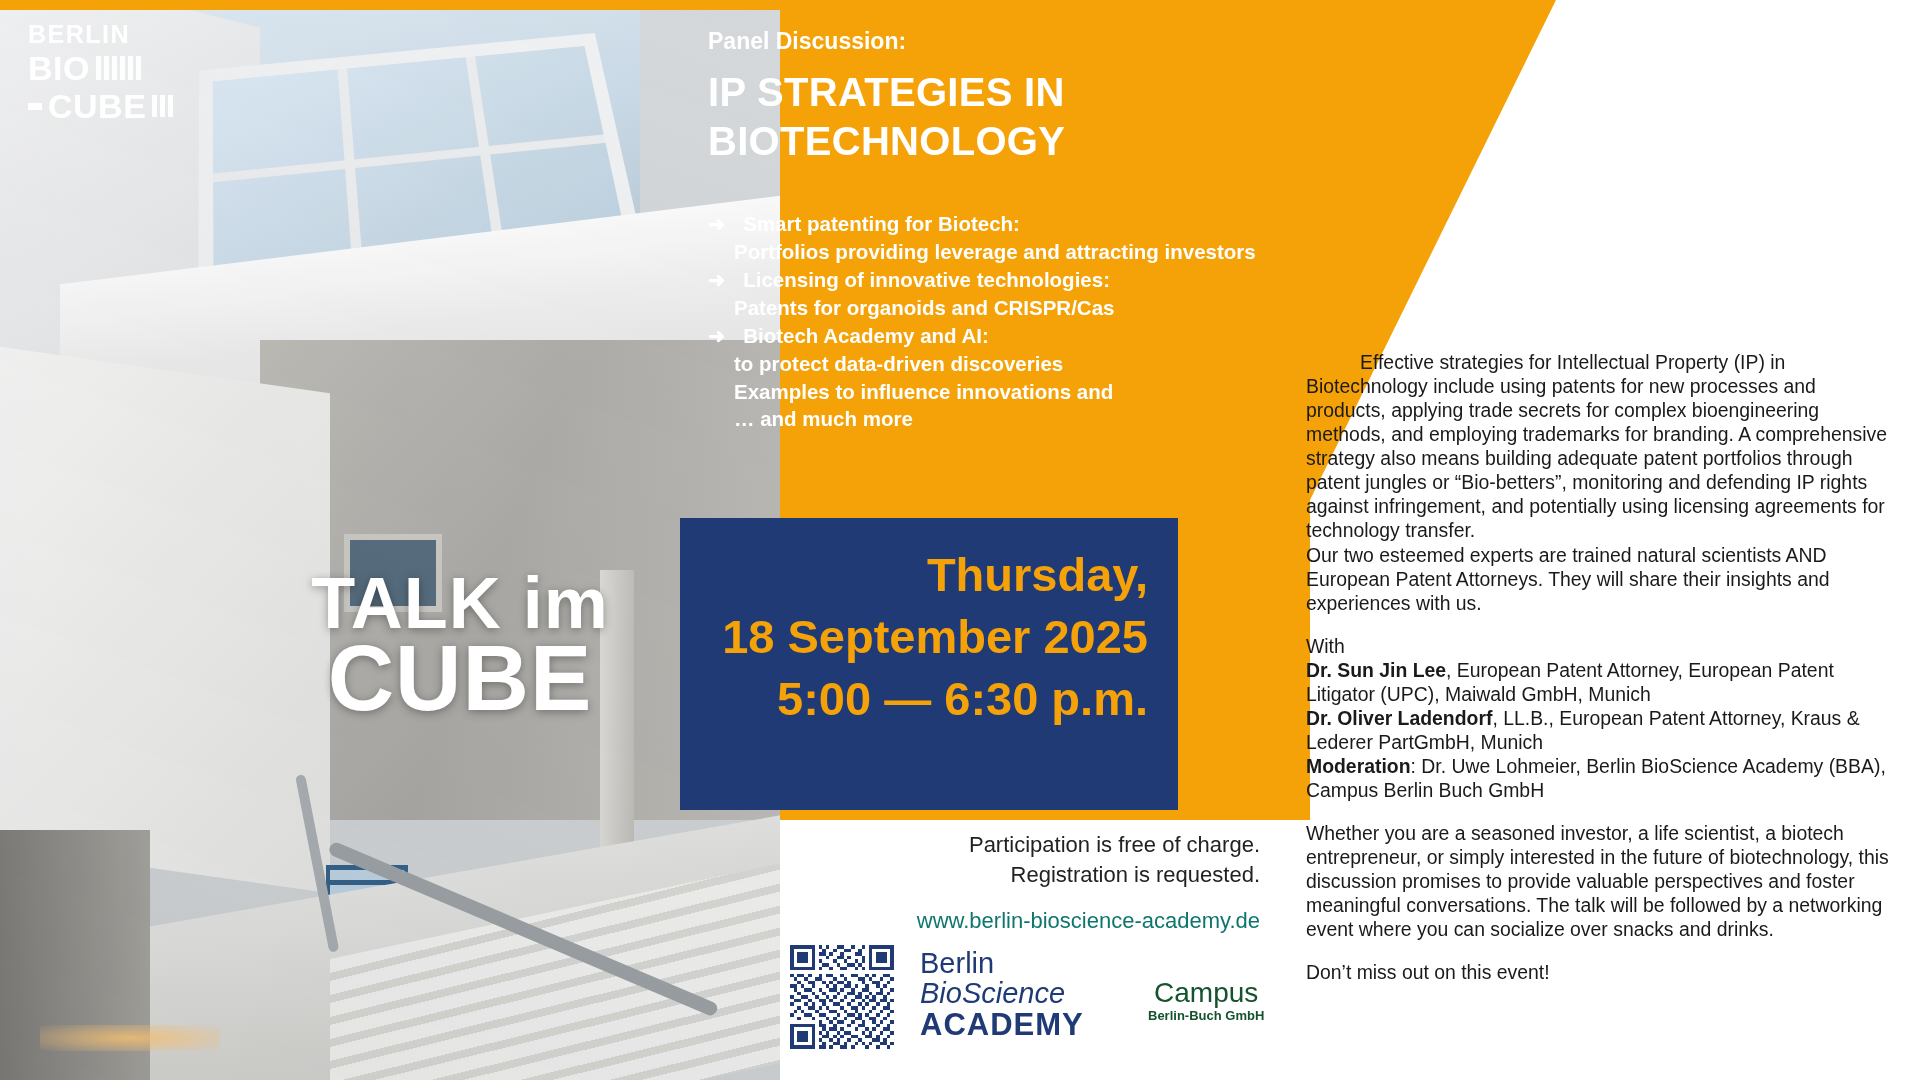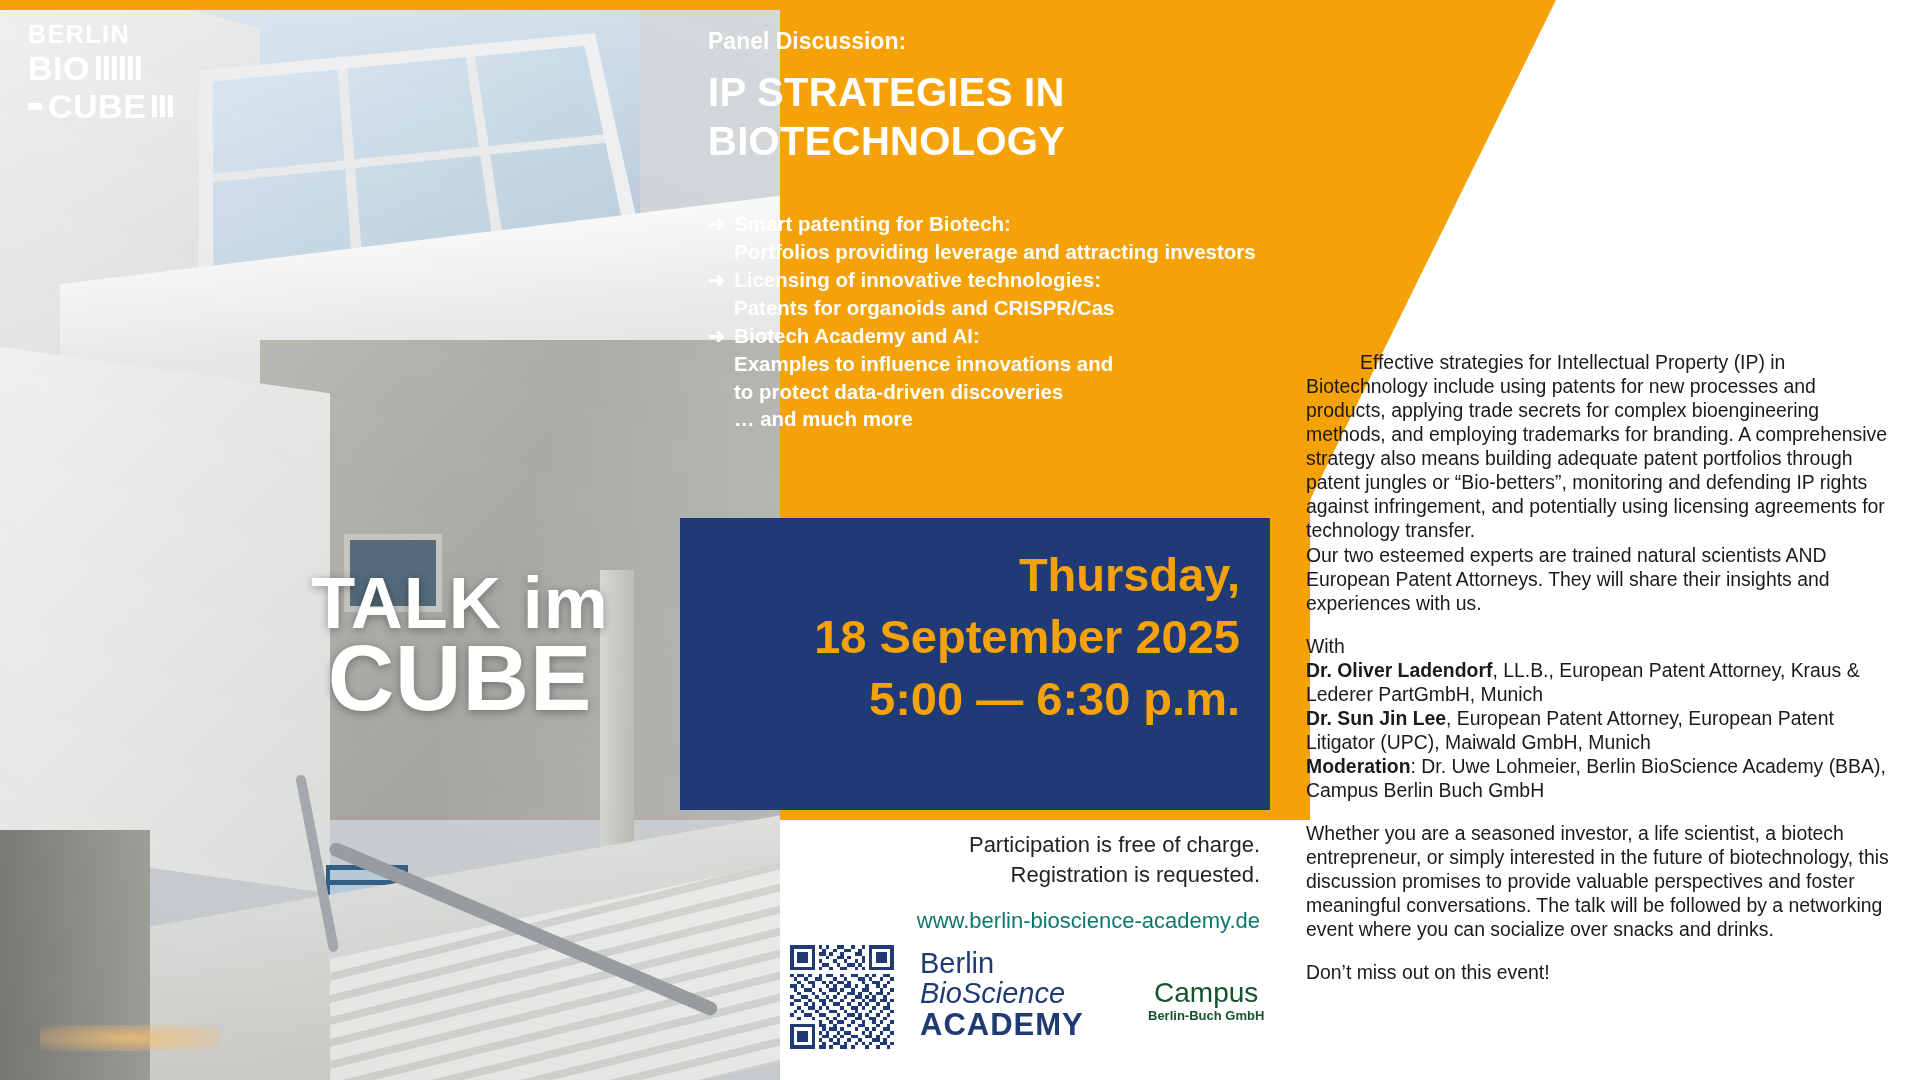--- a/index.html
+++ b/index.html
@@ -245,32 +245,32 @@
     left: 708px; top: 210px;
     width: 620px;
     color: #ffffff;
     font-size: 20.5px;
     font-weight: bold;
     line-height: 1.34;
     z-index: 7;
   }
   .bullets .b {
     display: flex;
-    gap: 9px;
+    gap: 18px;
     margin-bottom: 1px;
     align-items: flex-end;
   }
   .bullets .arrow { flex: 0 0 auto; }
   .bullets .sub { padding-left: 26px; }
 
   
   .date-box {
     position: absolute;
     left: 680px; top: 518px;
-    width: 590px; height: 292px;
+    width: 498px; height: 292px;
     background: #1F3A75;
     z-index: 7;
     color: #F5A208;
     text-align: right;
     box-sizing: border-box;
     padding: 26px 30px 0 0;
   }
   .date-box div {
     font-size: 47px;
     font-weight: bold;
@@ -417,22 +417,22 @@
     <div class="sub">Portfolios providing leverage and attracting  investors</div>
     <div class="b">
       <span class="arrow">➜</span>
       <span>Licensing of innovative technologies:</span>
     </div>
     <div class="sub">Patents for organoids and CRISPR/Cas</div>
     <div class="b">
       <span class="arrow">➜</span>
       <span>Biotech Academy and AI:</span>
     </div>
+    <div class="sub">to protect data-driven discoveries</div>
     <div class="sub">Examples to influence innovations and</div>
-    <div class="sub">to protect data-driven discoveries</div>
     <div class="sub">… and much more</div>
   </div>
 
   <div class="date-box">
     <div>Thursday,</div>
     <div>18 September 2025</div>
     <div>5:00 — 6:30 p.m.</div>
   </div>
 
   <div class="reg">
@@ -682,20 +682,20 @@
 
   <div class="campus-logo">
     <div class="c1">Campus</div>
     <div class="c2">Berlin-Buch GmbH</div>
   </div>
 
   <div class="body-copy">
     <p class="indent">Effective strategies for Intellectual Property (IP) in Biotechnology include using patents for new processes and products, applying trade secrets for complex bioengineering methods, and employing trademarks for branding. A comprehensive strategy also means building adequate patent portfolios through patent jungles or “Bio-betters”, monitoring and defending IP rights against infringement, and potentially using licensing agreements for technology transfer.</p>
     <p>Our two esteemed experts are trained natural scientists AND European Patent Attorneys. They will share their insights and experiences with us.</p>
     <p class="gap">With</p>
+    <p><b>Dr. Sun Jin Lee</b><span>, European Patent Attorney, European Patent Litigator (UPC), Maiwald GmbH, Munich</span></p>
     <p><b>Dr. Oliver Ladendorf</b><span>, LL.B., European Patent Attorney, Kraus &amp; Lederer PartGmbH, Munich</span></p>
-    <p><b>Dr. Sun Jin Lee</b><span>, European Patent Attorney, European Patent Litigator (UPC), Maiwald GmbH, Munich</span></p>
     <p><b>Moderation</b><span>: Dr. Uwe Lohmeier, Berlin BioScience Academy (BBA), Campus Berlin Buch GmbH</span></p>
     <p class="gap">Whether you are a seasoned investor, a life scientist, a biotech entrepreneur, or simply interested in the future of biotechnology, this discussion promises to provide valuable perspectives and foster meaningful conversations. The talk will be followed by a networking event where you can socialize over snacks and drinks.</p>
     <p class="gap">Don’t miss out on this event!</p>
   </div>
 
 </div>
 
 </body></html>

